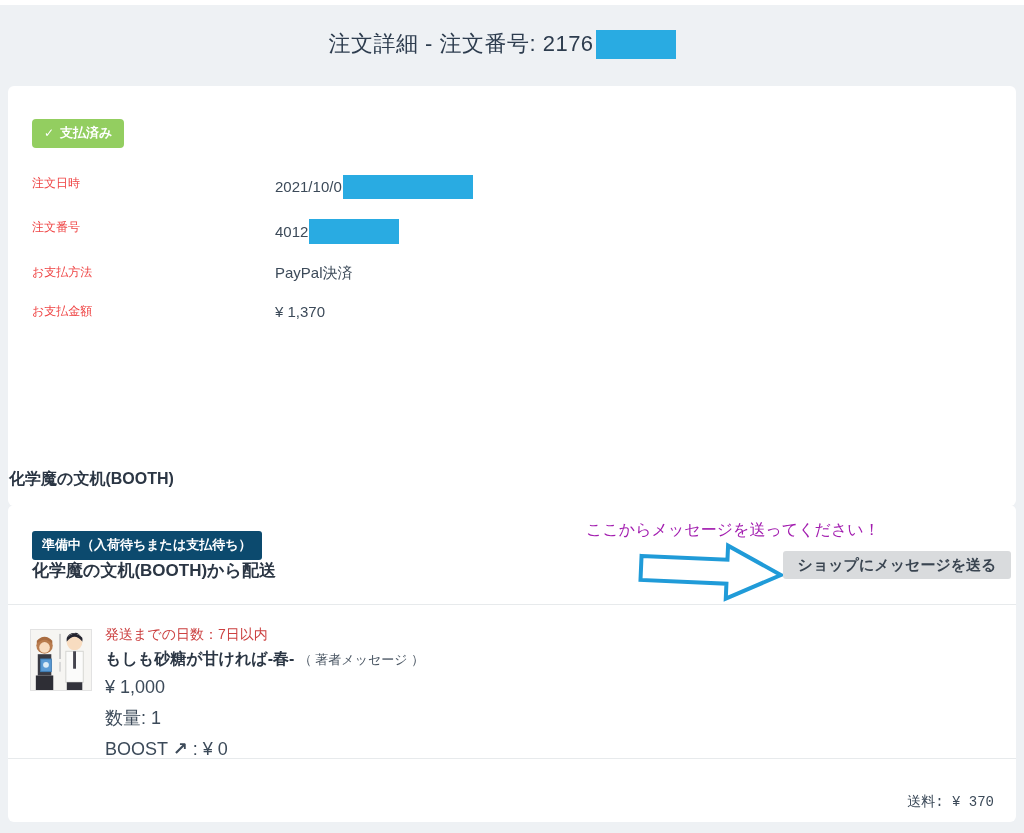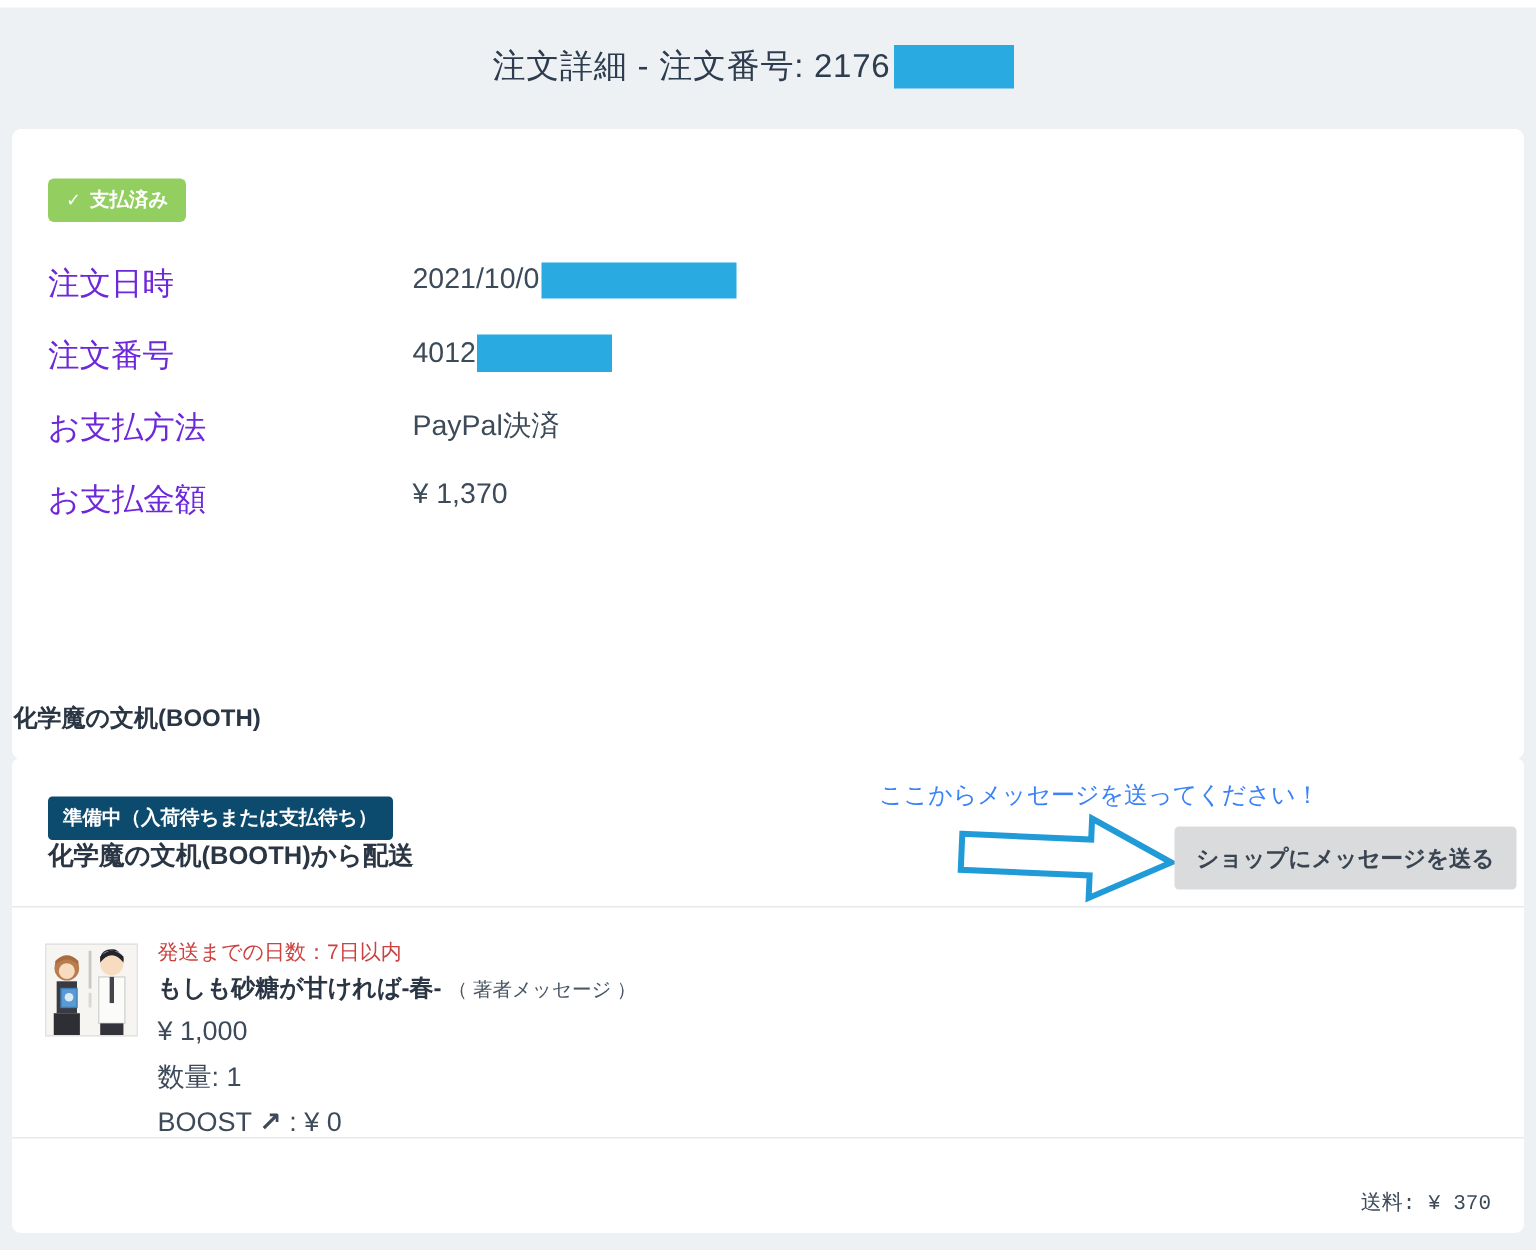--- a/index.html
+++ b/index.html
@@ -26,22 +26,22 @@
 
   
   .order-card { top: 86px; height: 420px; padding: 33px 24px 0 24px; }
   .paid-badge {
     display: inline-block; background: #93ce60; color: #ffffff;
     font-size: 13px; font-weight: bold; padding: 5px 12px 6px 12px; border-radius: 4px;
   }
   .paid-badge .check { margin-right: 6px; font-size: 12px; }
   .rows { margin-top: 17px; }
   .row { display: flex; align-items: flex-start; padding: 10px 0; }
-  .row-label { width: 243px; flex: 0 0 243px; font-size: 21px; color: #6d28d9; }
-  .row-value { font-size: 19px; color: #3c4a59; }
+  .row-label { width: 243px; flex: 0 0 243px; font-size: 12px; color: #ef4444; }
+  .row-value { font-size: 15px; color: #3c4a59; }
   .redact-date  { width: 130px; height: 24px; vertical-align: -7px; margin-left: 1px; }
   .redact-order { width: 90px;  height: 25px; vertical-align: -7px; margin-left: 1px; }
   .redact-address { width: 298px; height: 101px; display: block; margin-top: -8px; }
   .row-address { height: 119px; }
 
   
   .shop-title {
     position: absolute; top: 469px; left: 9px;
     font-size: 16px; font-weight: bold; color: #2b3644; text-align: center;
   }
@@ -51,25 +51,25 @@
     position: absolute; top: 26px; left: 24px;
     background: #0c4a6e; color: #ffffff; font-size: 13px; font-weight: bold;
     padding: 5px 10px 6px 10px; border-radius: 3px;
   }
   .shipment-title {
     position: absolute; top: 54px; left: 24px;
     font-size: 17px; font-weight: bold; color: #2b3644;
   }
   .annotation-text {
     position: absolute; top: 15px; left: 578px;
-    font-size: 16px; color: #3b82f6;
+    font-size: 16px; color: #a21caf;
   }
   .arrow-annotation { position: absolute; top: 33px; left: 628px; width: 152px; height: 64px; }
   .message-button {
-    position: absolute; top: 46px; left: 775px; width: 228px; height: 42px;
+    position: absolute; top: 46px; left: 775px; width: 228px; height: 28px;
     background: #d9dbdd; border: none; border-radius: 3px;
     font-family: inherit; font-size: 15px; font-weight: bold; color: #3a4551;
     cursor: pointer;
   }
   .divider { position: absolute; left: 0; width: 1008px; height: 0; border-top: 1px solid #e7eaec; }
   .divider-1 { top: 99px; }
   .divider-2 { top: 253px; }
 
   
   .item-thumb {

